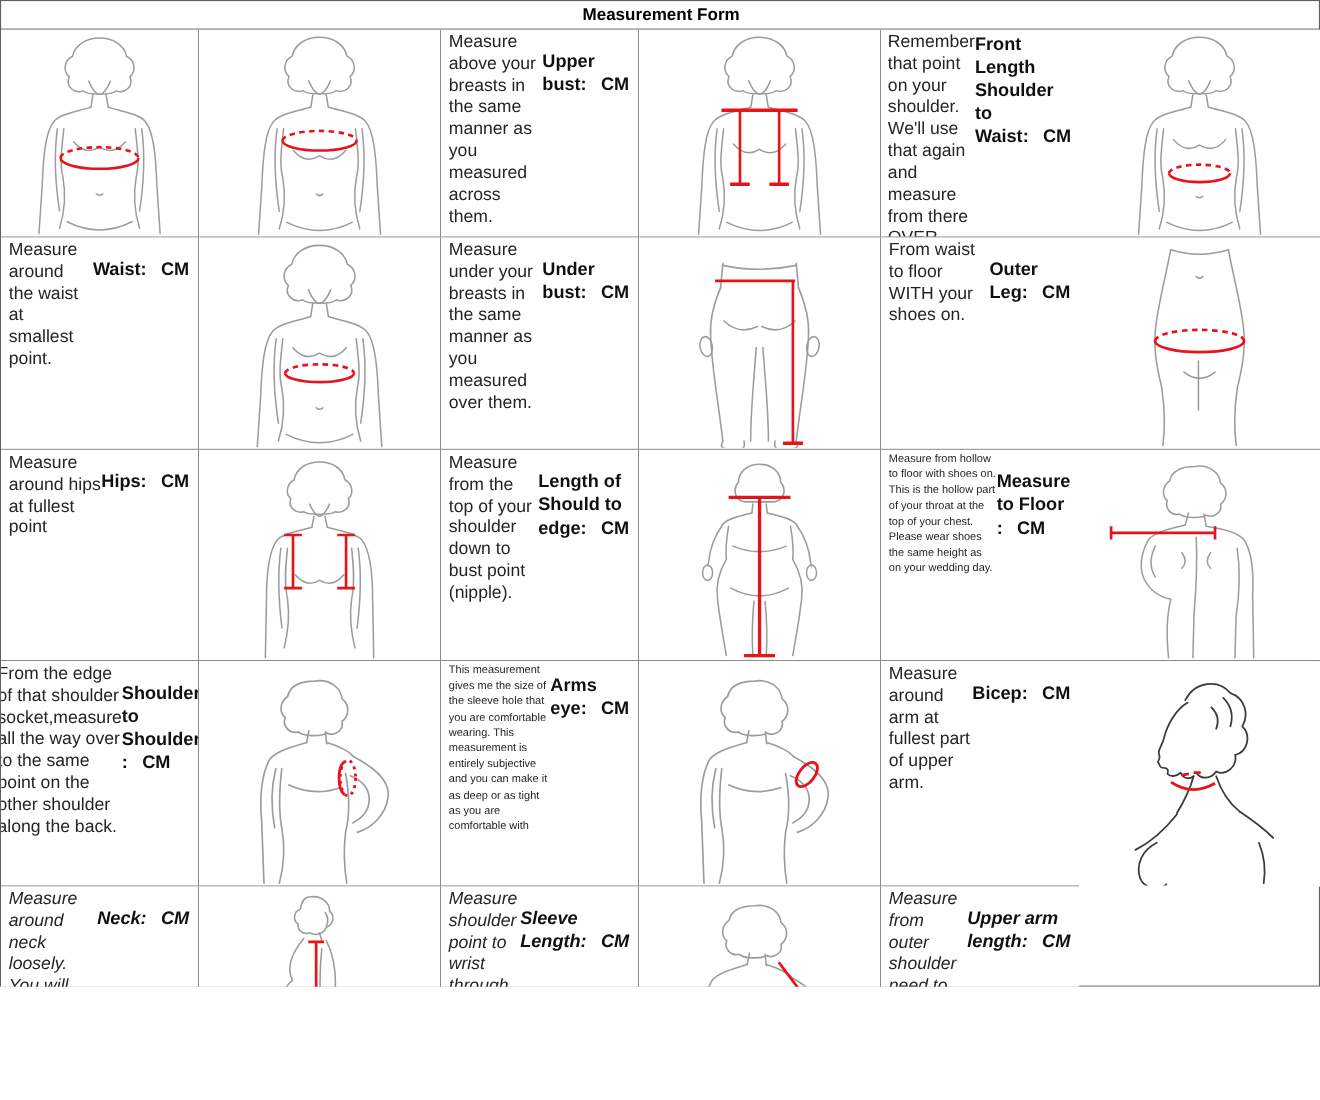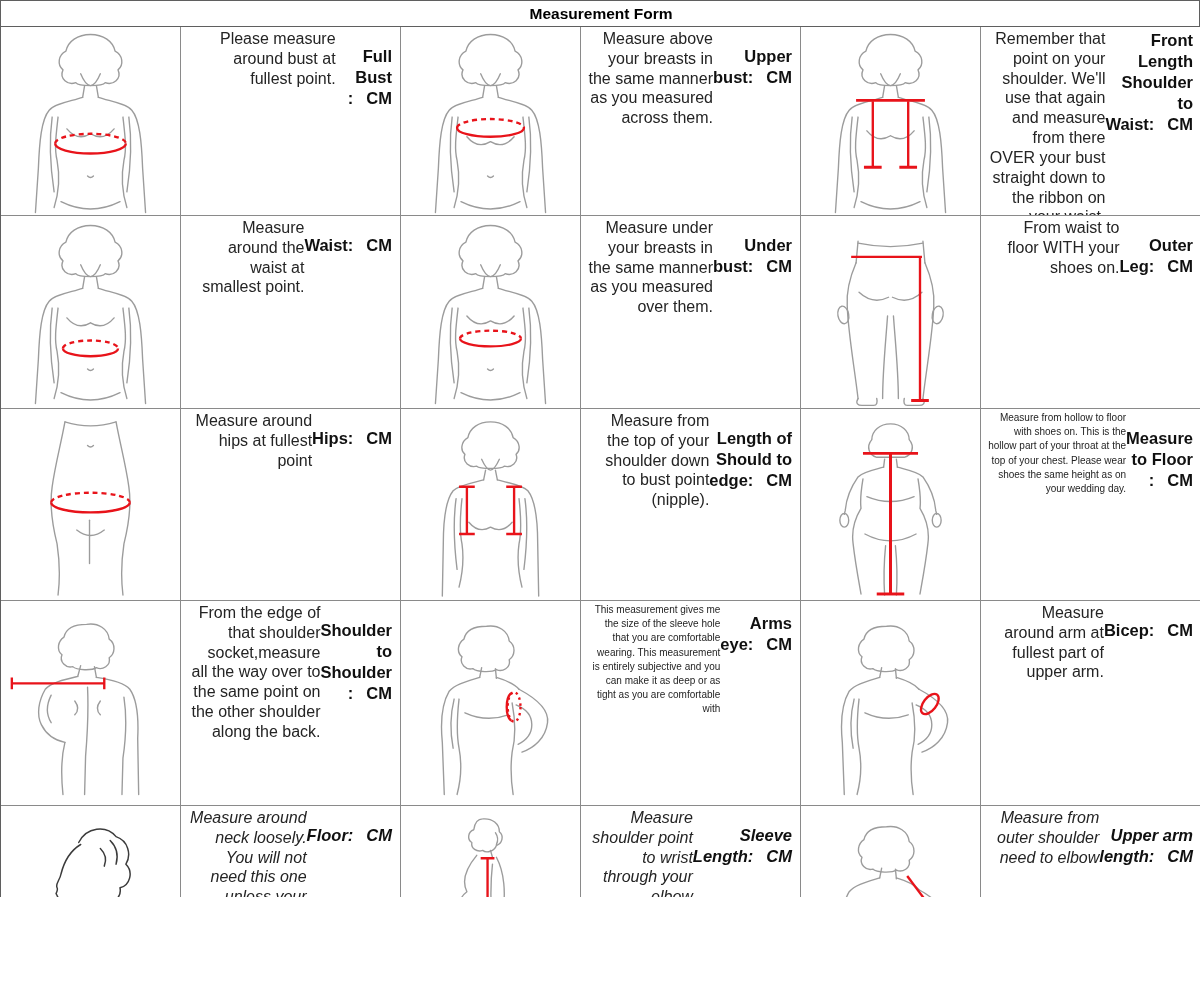--- a/index.html
+++ b/index.html
@@ -2,21 +2,21 @@
 <html><head>
 <meta charset="utf-8">
 <style>
   html,body{margin:0;padding:0;background:#fff;}
   body{font-family:"Liberation Sans","DejaVu Sans",sans-serif;color:#222;}
   .form{
     width:1200px;height:897px;box-sizing:border-box;
     display:grid;
     grid-template-columns:180px 220px 180px 220px 180px 220px;
     grid-template-rows:26px 189px 193px 192px 205px 195px;
-    border:1px solid #5f5f5f;background:#fff;text-align:right;
+    border:1px solid #5f5f5f;background:#fff;
   }
   .header{
     grid-column:1/-1;display:flex;align-items:center;justify-content:center;
     font-weight:bold;font-size:15.5px;color:#000;border-bottom:1px solid #5f5f5f;
   }
   .cell{border-right:1px solid #8a8a8a;border-bottom:1px solid #8a8a8a;box-sizing:border-box;overflow:hidden;background:#fff;}
   .lastcol{border-right:none;}
   .lastrow{border-bottom:none;font-style:italic;}
   .figcell{display:flex;align-items:center;justify-content:center;padding:1px;}
   .figcell svg{width:100%;height:100%;display:block;}
@@ -54,24 +54,20 @@
       <path class="sk" d="M129,90 C132,112 131,140 127,166"></path>
       <path class="sk" d="M57,90 C55,108 53,122 56,134 C59,150 58,166 53,182"></path>
       <path class="sk" d="M123,90 C125,108 127,122 124,134 C121,150 122,166 127,182"></path>
       <path class="sk" d="M66,102 q11,13 24,5 M90,107 q13,8 24,-5"></path>
       <path class="sk" d="M87,150 q3,3 6,0"></path>
       <path class="sk" d="M60,176 q30,15 60,0"></path>
       <path class="red" d="M54,117 A36,10 0 0 0 126,117"></path>
       <path class="red dash" d="M54,117 A36,10 0 0 1 126,117"></path>
     </svg>
   </div>
-  <div class="cell textcell">
-    <div class="desc">Please measure around bust at fullest point.</div>
-    <div class="label"><span>Full Bust :</span><span class="unit">CM</span></div>
-  </div>
   <div class="cell figcell">
     <svg viewBox="0 0 180 188">
       <path class="sk hair" d="M90,6 c13,0 23,7 25,17 c8,4 9,14 3,19 c4,9 -5,16 -13,13 c-3,4 -27,4 -30,0 c-8,3 -17,-4 -13,-13 c-6,-5 -5,-15 3,-19 c2,-10 12,-17 25,-17 z"></path>
       <path class="sk" d="M80,46 q5,12 10,12 q5,0 10,-12"></path>
       <path class="sk" d="M84,58 l-2,12 M96,58 l2,12"></path>
       <path class="sk" d="M82,70 C70,74 54,76 48,83 C40,92 38,116 37,142 L34,187"></path>
       <path class="sk" d="M98,70 C110,74 126,76 132,83 C140,92 142,116 143,142 L146,187"></path>
       <path class="sk" d="M51,90 C48,112 49,140 53,166"></path>
       <path class="sk" d="M129,90 C132,112 131,140 127,166"></path>
       <path class="sk" d="M57,90 C55,108 53,122 56,134 C59,150 58,166 53,182"></path>
@@ -306,21 +302,21 @@
       <path class="sk ink" d="M71,128 C60,142 48,152 36,158"></path>
       <path class="sk ink" d="M124,126 C136,134 146,142 152,148"></path>
       <path class="sk ink" d="M54,152 C42,158 36,170 40,182 C44,191 56,193 62,187"></path>
       <path class="sk ink" d="M140,152 C144,162 146,174 144,186"></path>
       <path class="red" d="M66,101 Q84,113 103,102"></path>
       <path class="red" d="M75,95 l6,-1 M85,93 l6,0"></path>
     </svg>
   </div>
   <div class="cell textcell lastrow">
     <div class="desc">Measure around neck loosely. You will not need this one unless your garment has a high neck and/or collar</div>
-    <div class="label"><span>Floor:</span><span class="unit">CM</span></div>
+    <div class="label"><span>Neck:</span><span class="unit">CM</span></div>
   </div>
   <div class="cell figcell lastrow">
     <svg viewBox="0 0 180 188">
       <path class="sk hair" d="M82,8 c10,-1 17,5 17,13 c5,4 3,12 -3,14 c-2,6 -10,8 -14,5 c-6,2 -12,-2 -11,-8 c-5,-3 -4,-11 2,-13 c1,-7 4,-11 9,-11 z"></path>
       <path class="sk" d="M95,22 q4,6 1,12"></path>
       <path class="sk" d="M90,40 l2,7"></path>
       <path class="sk" d="M96,47 C104,62 106,84 102,104 C99,122 101,140 104,154 C105,166 103,176 99,186"></path>
       <path class="sk" d="M76,45 C66,57 60,70 66,82 C58,88 56,98 64,103 C70,106 73,102 72,97"></path>
       <path class="sk" d="M70,105 C65,122 64,140 68,156 C70,168 68,178 65,186"></path>
       <path class="sk" d="M68,158 C80,164 92,166 100,162"></path>

